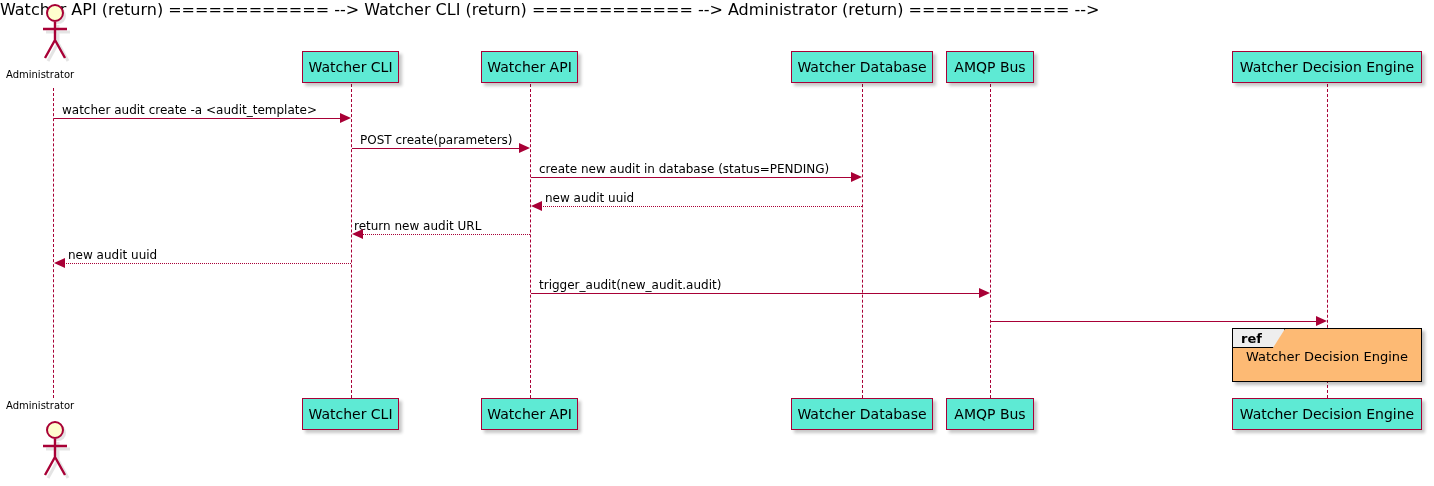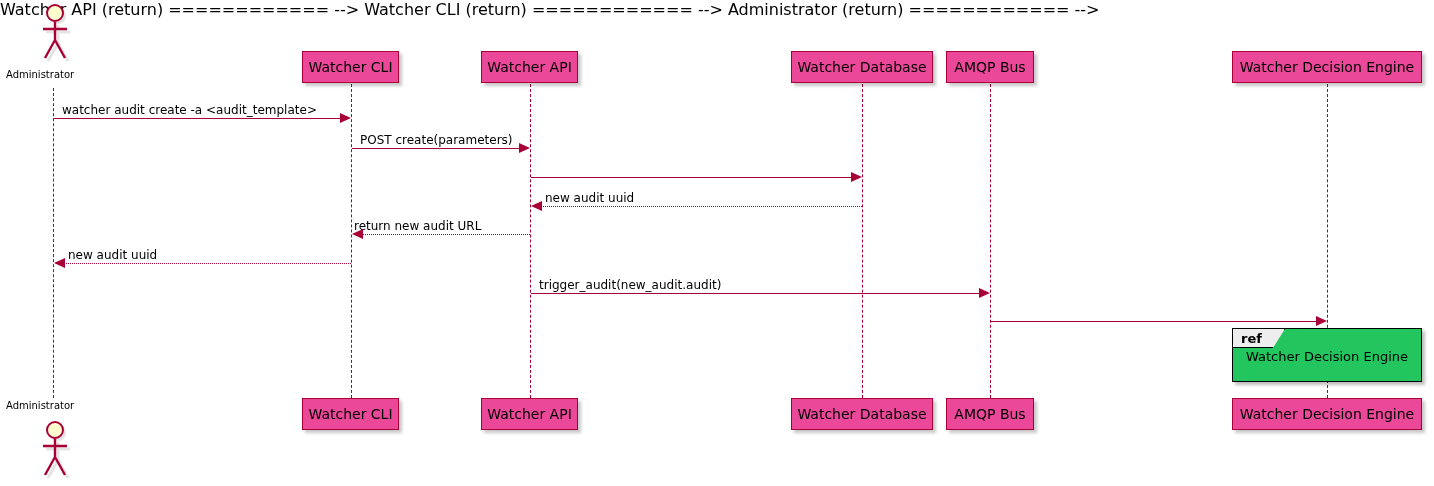--- a/index.html
+++ b/index.html
@@ -15,21 +15,21 @@
     width: 1434px;
     height: 486px;
     background: #FFFFFF;
     overflow: hidden;
   }
 
   
   .pbox {
     position: absolute;
     box-sizing: border-box;
-    background: #ec4899;
+    background: #5eead4;
     border: 1.5px solid #A80036;
     box-shadow: 3px 3px 3px rgba(0,0,0,0.22);
     display: flex;
     align-items: center;
     justify-content: center;
     color: #000000;
     font-size: 14px;
     line-height: 1;
     white-space: nowrap;
   }
@@ -81,21 +81,21 @@
     font-size: 12px;
     color: #000000;
     white-space: nowrap;
     line-height: 1;
   }
 
   
   .ref-box {
     position: absolute;
     box-sizing: border-box;
-    background: #22c55e;
+    background: #fdba74;
     border: 1.5px solid #000000;
     box-shadow: 3px 3px 3px rgba(0,0,0,0.25);
     padding-left: 17px;
   }
   .ref-tab {
     position: absolute;
     left: 0;
     top: 0;
     height: 19px;
     background: #EEEEEE;
@@ -169,20 +169,21 @@
   <div class="msg-label" style="left:62px; top:104px;">watcher audit create -a &lt;audit_template&gt;</div>
   <div class="msg-line" style="left:54px; top:118px; width:288px;"></div>
   <div class="arrowhead right" style="left:340px; top:113px;"></div>
 
   
   <div class="msg-label" style="left:360px; top:134px;">POST create(parameters)</div>
   <div class="msg-line" style="left:352px; top:148px; width:169px;"></div>
   <div class="arrowhead right" style="left:519px; top:143px;"></div>
 
   
+  <div class="msg-label" style="left:539px; top:163px;">create new audit in database (status=PENDING)</div>
   <div class="msg-line" style="left:531px; top:177px; width:322px;"></div>
   <div class="arrowhead right" style="left:851px; top:172px;"></div>
 
    Watcher API (return) ============ --&gt;
   <div class="msg-label" style="left:545px; top:192px;">new audit uuid</div>
   <div class="msg-line dotted" style="left:541px; top:206px; width:321px;"></div>
   <div class="arrowhead left" style="left:531px; top:201px;"></div>
 
    Watcher CLI (return) ============ --&gt;
   <div class="msg-label" style="left:354px; top:220px;">return new audit URL</div>

